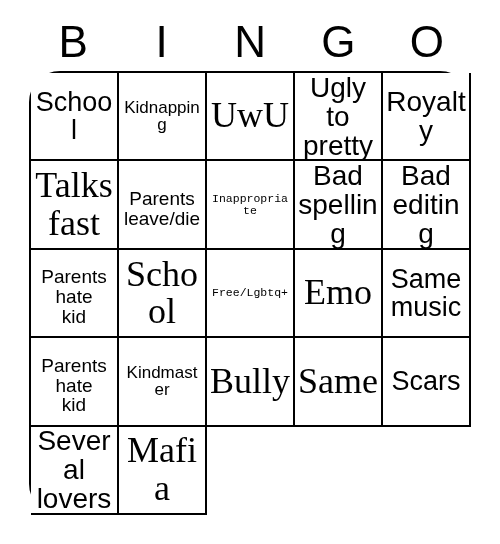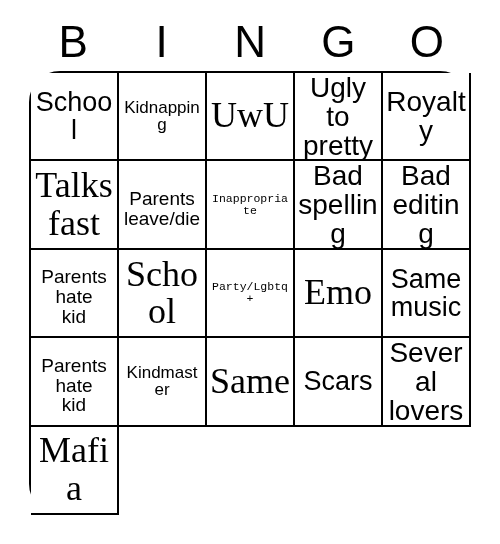--- a/index.html
+++ b/index.html
@@ -144,39 +144,42 @@
     <div class="cell">
         <span class="cell-text fs-sm">Parents
 hate
 kid</span>
       </div>
     <div class="cell">
         <span class="cell-text fs-xl">School</span>
       </div>
 
     <div class="cell">
-        <span class="cell-text fs-xxs">Party/Lgbtq+</span>
+        <span class="cell-text fs-xxs">Free/Lgbtq+</span>
       </div>
     <div class="cell">
         <span class="cell-text fs-xl">Emo</span>
       </div>
     <div class="cell">
         <span class="cell-text fs-lg">Same
 music</span>
       </div>
     <div class="cell">
         <span class="cell-text fs-sm">Parents
 hate
 kid</span>
       </div>
     <div class="cell">
         <span class="cell-text fs-xs">Kindmaster</span>
       </div>
 
     <div class="cell">
+        <span class="cell-text fs-xl">Bully</span>
+      </div>
+    <div class="cell">
         <span class="cell-text fs-xl">Same</span>
       </div>
     <div class="cell">
         <span class="cell-text fs-lg">Scars</span>
       </div>
     <div class="cell">
         <span class="cell-text fs-md">Several
 lovers</span>
       </div>
     <div class="cell">

